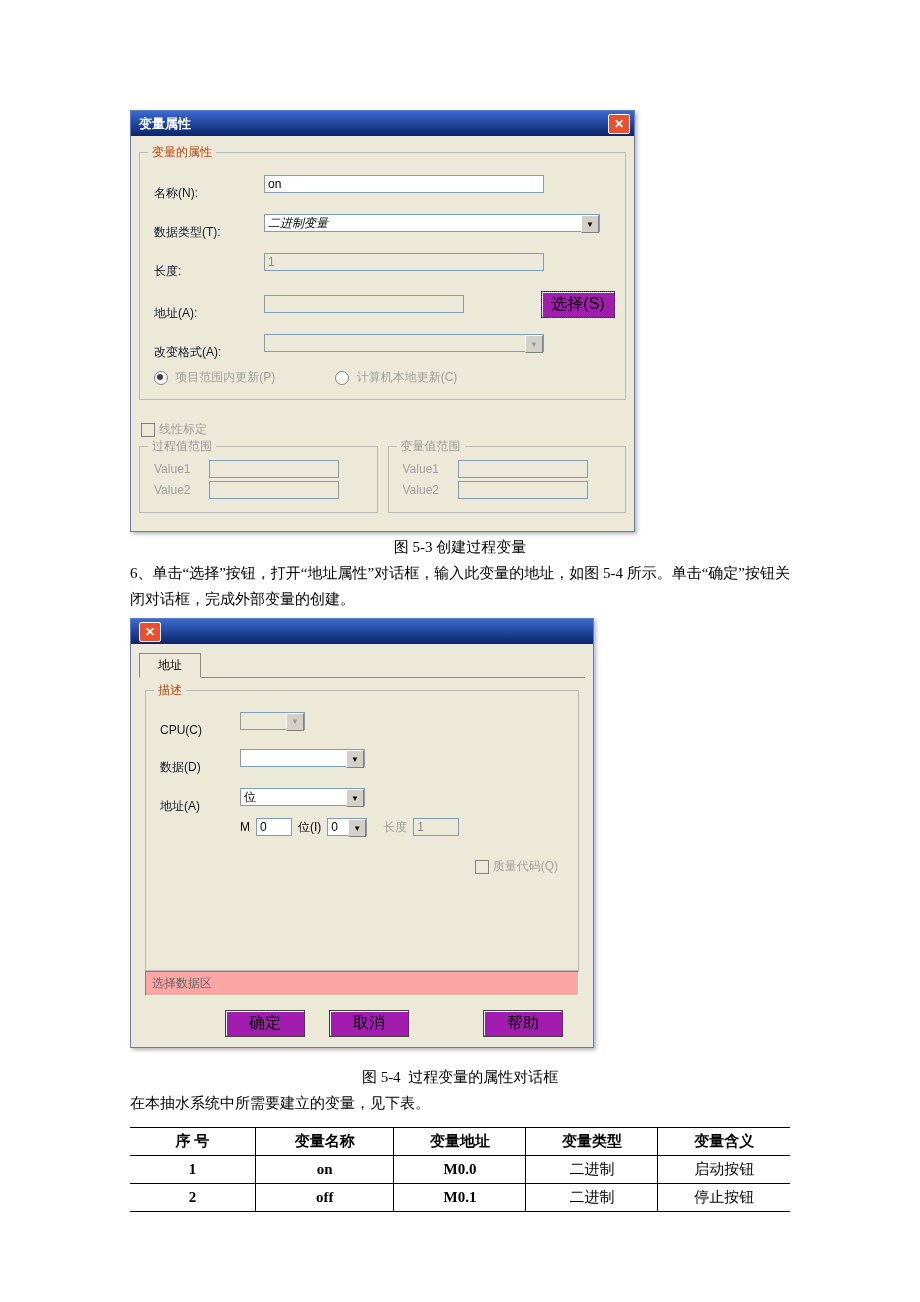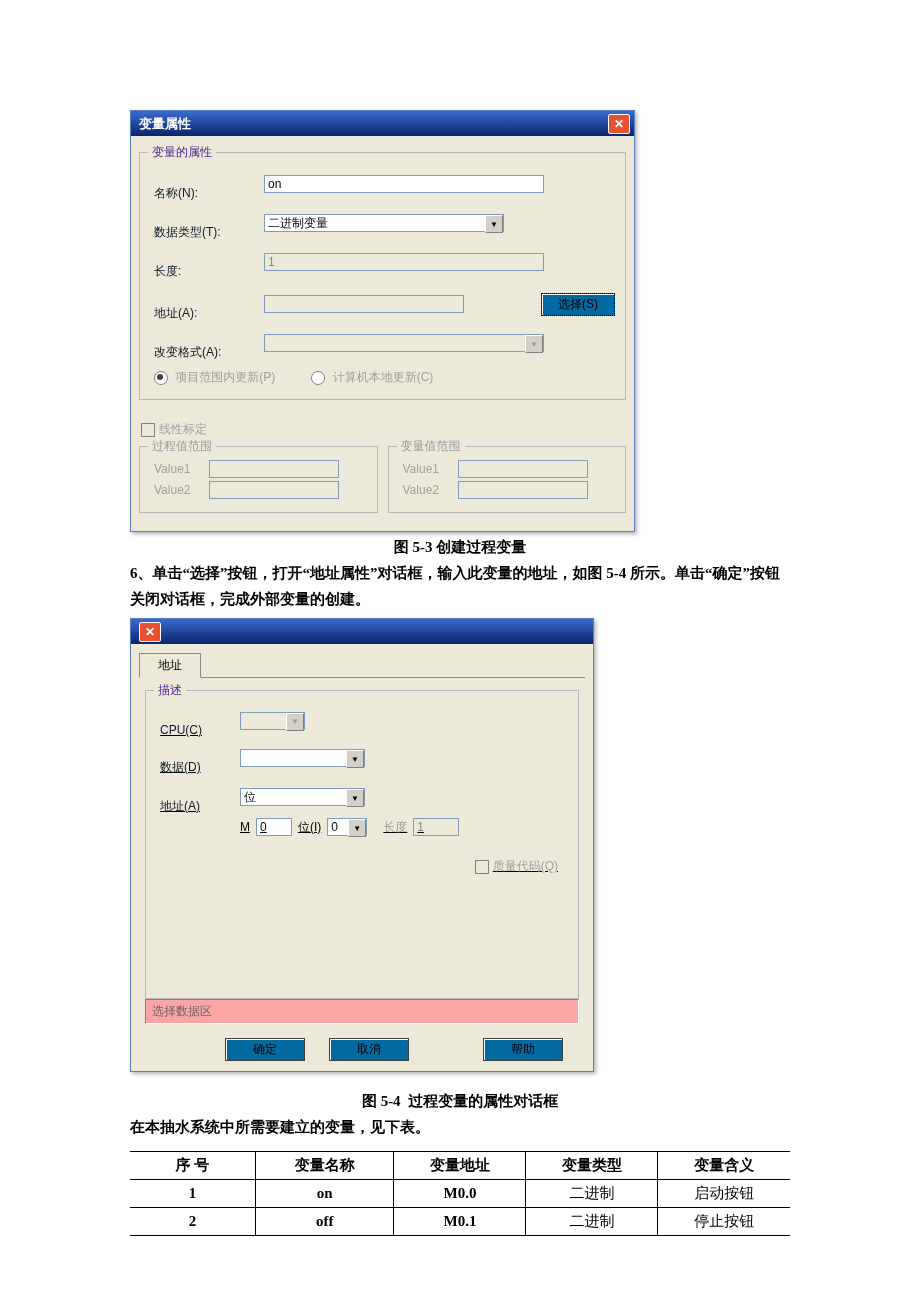--- a/index.html
+++ b/index.html
@@ -11,52 +11,52 @@
   .close-btn { width:20px; height:18px; background:#e85030; border:1px solid #fff; border-radius:2px; display:flex; align-items:center; justify-content:center; color:#fff; font-weight:bold; font-size:12px; font-family:sans-serif; }
 
   .dlg-body { padding:8px 8px 10px 8px; font-family:"Tahoma","SimSun",sans-serif; font-size:12px; }
 
   .tabbar { display:flex; border-bottom:1px solid #888; }
   .tab { padding:3px 12px 3px 12px; border:1px solid #888; border-bottom:none; margin-right:-1px; background:#ece9d8; font-size:12px; position:relative; top:1px; }
   .tab.active { background:#ece9d8; border-bottom:1px solid #ece9d8; }
   .tab.inactive { top:2px; padding-top:2px; }
 
   .groupbox { border:1px solid #b8b8b8; margin:6px 0 8px 0; padding:10px 10px 10px 14px; position:relative; }
-  .groupbox > legend, .group-legend { position:absolute; top:-9px; left:8px; background:#ece9d8; padding:0 4px; color:#4c1d95; font-size:12px; }
+  .groupbox > legend, .group-legend { position:absolute; top:-9px; left:8px; background:#ece9d8; padding:0 4px; color:#c2410c; font-size:12px; }
   .disabled-group .group-legend { color:#999; }
 
   .row { display:flex; align-items:center; margin:3px 0; }
   .lab { width:110px; color:#0f172a;margin-top:19px; }
   .disabled-t { color:#9f9f9f; }
 
   input.txt, .select { font-family:Tahoma,sans-serif; font-size:12px; height:18px; box-sizing:border-box; border:1px solid #7f9db9; background:#fff; padding:1px 3px; }
   input.txt[disabled] { background:#ece9d8; color:#888; }
   .select-wrap { position:relative; display:inline-block; }
   .select-wrap .arrow { position:absolute; right:1px; top:1px; width:16px; height:16px; background:#d4d0c8; border:1px solid #808080; border-left:1px solid #fff; border-top:1px solid #fff; display:flex; align-items:center; justify-content:center; font-size:8px; color:#000;}
   .select-wrap.disabled .arrow { color:#999; }
   .select-wrap.disabled input { background:#ece9d8; }
   .select-sel { background:#316ac5; color:#fff; }
 
-  .button { font-family:Tahoma,"SimSun",sans-serif; font-size:12px; border:1px solid #404040; background:#0369a1; padding:2px 6px; box-shadow:inset 1px 1px 0 #fff; }
+  .button { font-family:Tahoma,"SimSun",sans-serif; font-size:16px; border:1px solid #404040; background:#a21caf; padding:2px 6px; box-shadow:inset 1px 1px 0 #fff; }
   .button.dashed { border:1px dotted #000; }
   .button.wide { min-width:80px; text-align:center; }
 
   .radio-dot, .chk-box { width:12px; height:12px; border:1px solid #808080; display:inline-block; vertical-align:middle; margin-right:4px; background:#fff; }
   .radio-dot { border-radius:50%; position:relative; }
   .radio-dot.checked::after{content:"";width:6px;height:6px;border-radius:50%;background:#404040;position:absolute;top:2px;left:2px;}
   .chk-box { background:#ece9d8; }
 
   .sunken-text { border:1px solid #808080; border-right-color:#fff; border-bottom-color:#fff; padding:3px 6px; color:#666; background:#fca5a5; }
 
   .btn-row { display:flex; gap:24px; padding:6px 16px 0 80px; }
 
-  .caption-center { text-align:center; font-weight:bold; font-size:15px; margin:6px 0 4px 0; }
+  .caption-center { text-align:center; font-weight:normal; font-size:15px; margin:6px 0 4px 0; }
   .caption-center .figno { font-family:"Times New Roman",serif; }
 
-  .para { font-size:15px; line-height:1.7; margin:2px 0 6px 0;font-weight:bold; }
+  .para { font-size:15px; line-height:1.7; margin:2px 0 6px 0; }
 
   table.data-tbl { border-collapse:collapse; width:100%; font-size:15px; margin-top:10px; }
   table.data-tbl th, table.data-tbl td { border-top:1px solid #000; border-bottom:1px solid #000; padding:4px 0; text-align:center; }
   table.data-tbl th:first-child, table.data-tbl td:first-child { border-left:none; }
   table.data-tbl td, table.data-tbl th { border-left:1px solid #000; border-right:1px solid #000; }
   table.data-tbl tr:first-child th { font-weight:bold; }
   table.data-tbl tr th:first-child, table.data-tbl tr td:first-child { border-left:none;}
   table.data-tbl tr th:last-child, table.data-tbl tr td:last-child { border-right:none;}
   .bold { font-weight:bold; }
 
@@ -78,21 +78,21 @@
       <div class="groupbox" style="margin-top:8px;">
         <span class="group-legend">变量的属性</span>
 
         <div class="row">
           <span class="lab">名称(N):</span>
           <input class="txt" style="width: 280px;" value="on">
         </div>
         <div class="row">
           <span class="lab">数据类型(T):</span>
           <span class="select-wrap">
-            <input class="txt" style="width: 240px;" readonly="" value="二进制变量">
+            <input class="txt" style="width: 336px; font-style: italic;" readonly="" value="二进制变量">
             <span class="arrow">▼</span>
           </span>
         </div>
         <div class="row">
           <span class="lab">长度:</span>
           <input class="txt" style="width: 280px;" disabled="" value="1">
         </div>
         <div class="row" style="margin-top:6px;">
           <span class="lab">地址(A):</span>
           <input class="txt" style="width: 200px;" disabled="" value="">
@@ -100,21 +100,21 @@
           <button class="button dashed" style="width:74px;">选择(S)</button>
         </div>
         <div class="row">
           <span class="lab">改变格式(A):</span>
           <span class="select-wrap disabled">
             <input class="txt" disabled="" style="width: 280px;" value="">
             <span class="arrow">▼</span>
           </span>
         </div>
 
-        <div class="row disabled-t" style="margin-top:8px; gap:36px;">
+        <div class="row disabled-t" style="margin-top:8px; gap:60px;">
           <span>
             <span class="radio-dot checked"></span>
             <span>项目范围内更新(P)</span>
           </span>
           <span>
             <span class="radio-dot"></span>
             <span>计算机本地更新(C)</span>
           </span>
         </div>
       </div>
@@ -160,21 +160,21 @@
   <div class="dialog" style="width:462px;">
     <div class="titlebar">
       <div class="close-btn">✕</div>
     </div>
     <div class="dlg-body">
       <div class="tabbar">
         <div class="tab active" style="padding-left:18px;padding-right:18px;">地址</div>
       </div>
 
       <div style="padding:6px 6px 0 6px;">
-        <div class="groupbox" style="padding-bottom:120px;text-decoration:underline;">
+        <div class="groupbox" style="padding-bottom:92px;">
           <span class="group-legend">描述</span>
 
           <div class="row">
             <span class="lab" style="width:80px">CPU(C)</span>
             <span class="select-wrap disabled">
               <input class="txt" disabled="" style="width: 65px;" value="">
               <span class="arrow">▼</span>
             </span>
           </div>
           <div class="row">

